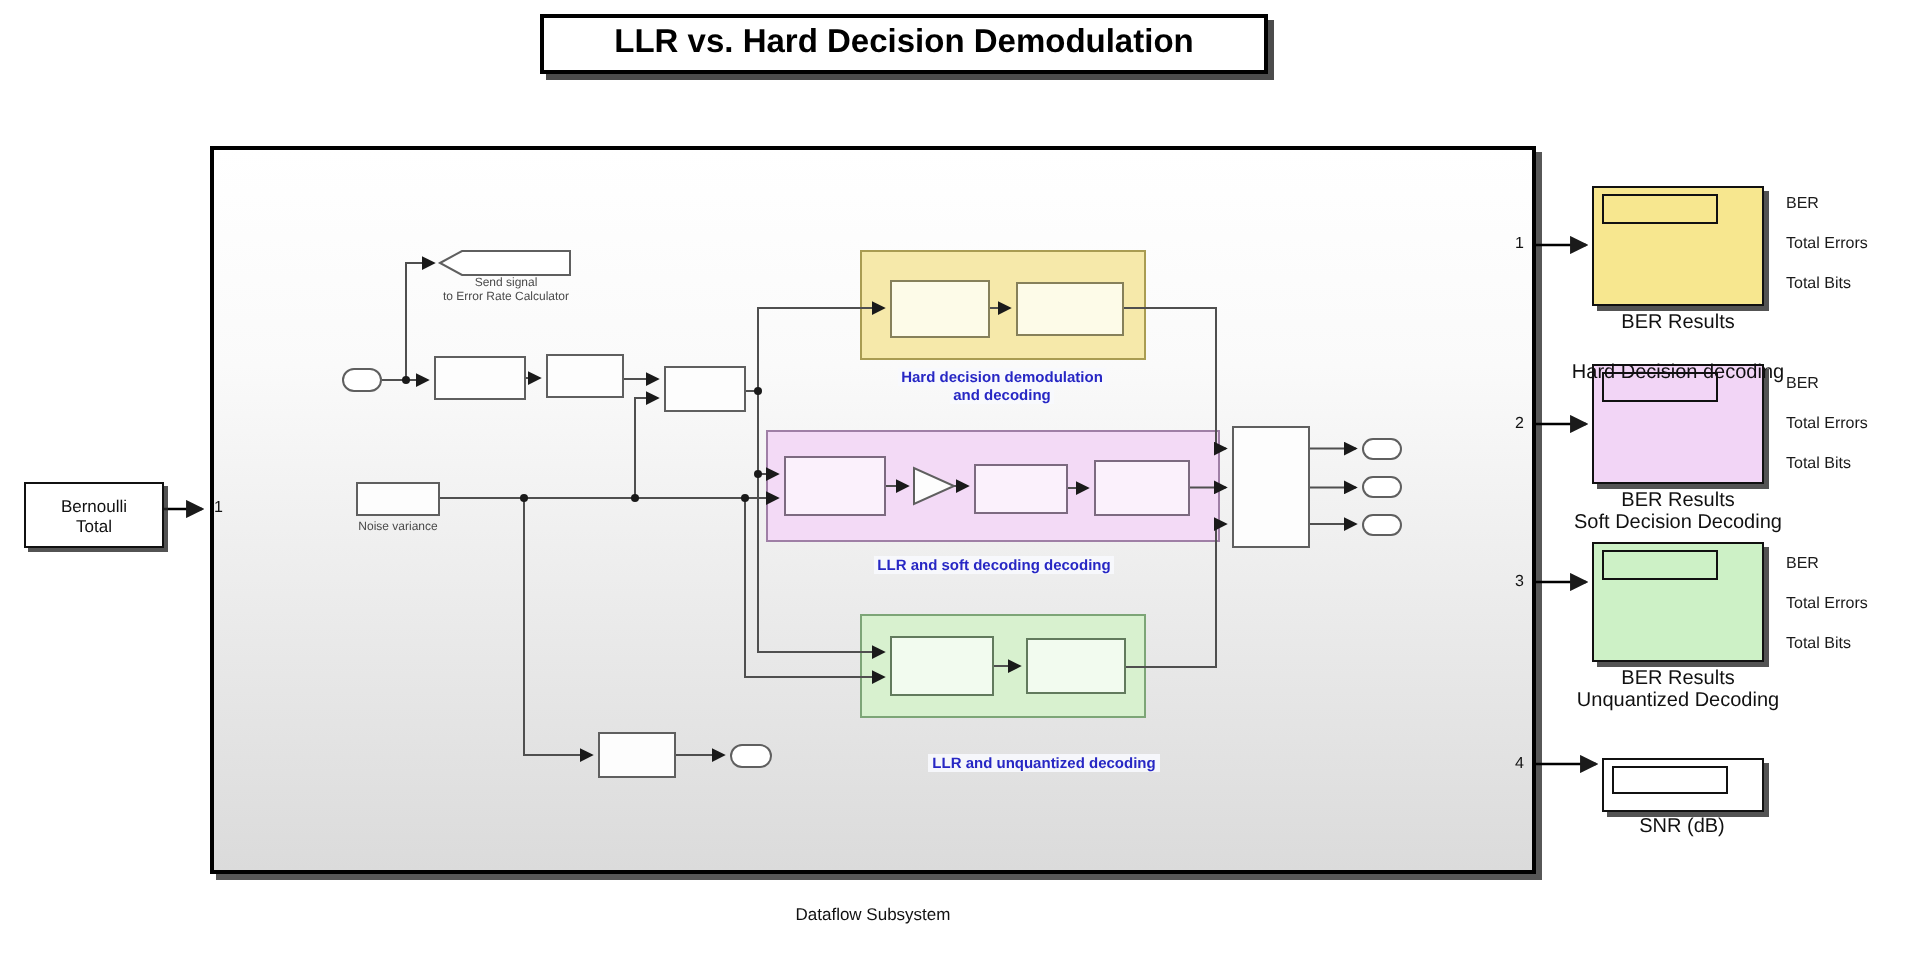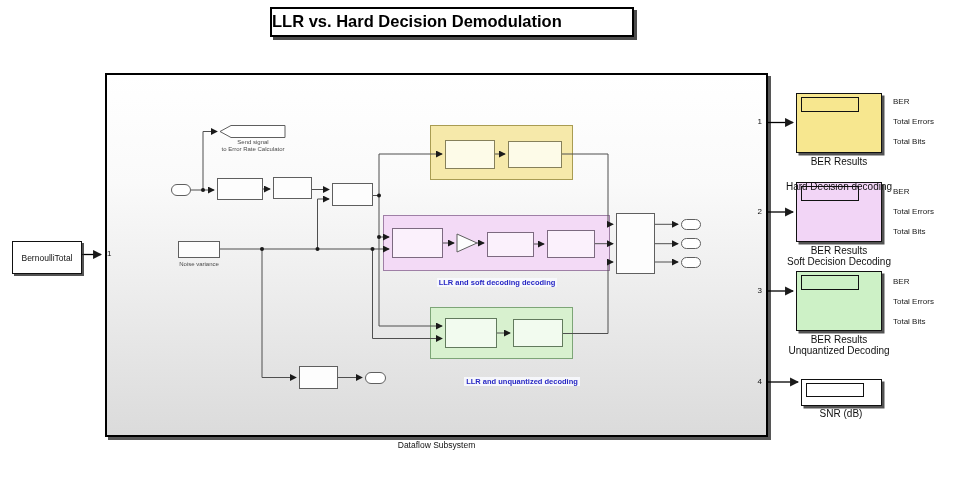--- a/index.html
+++ b/index.html
@@ -2,21 +2,21 @@
 <html><head>
 <meta charset="utf-8">
 <style>
   * { margin:0; padding:0; box-sizing:border-box; }
   body { font-family:"Liberation Sans", sans-serif; background:#ffffff; }
   #canvas { position:relative; width:956px; height:490px; background:#ffffff; overflow:hidden; }
 
   
   .title-box { position:absolute; left:270px; top:7px; width:364px; height:30px;
     background:#ffffff; border:2.2px solid #000; box-shadow:3px 3px 0 rgba(45,45,45,.85);
-    font-size:16.5px; font-weight:bold; color:#000; line-height:25px; z-index:6; }
+    text-align:center; font-size:16.5px; font-weight:bold; color:#000; line-height:25px; z-index:6; }
 
   
   .frame { position:absolute; left:105px; top:73px; width:663px; height:364px;
     border:2px solid #000; box-shadow:3px 3px 0 rgba(45,45,45,.8);
     background:linear-gradient(180deg,#ffffff 0%,#fafafa 30%,#dbdbdb 100%); z-index:1; }
 
   
   .region { position:absolute; z-index:2; }
   .region-hard { left:430px; top:125px; width:143px; height:55px; background:#f6e9aa; border:1px solid #a99c52; }
   .region-soft { left:383px; top:215px; width:227px; height:56px; background:#f3daf6; border:1px solid #9f7fa6; }
@@ -31,21 +31,21 @@
 
   
   .tiny { position:absolute; font-size:6px; color:#4a4a4a; text-align:center; z-index:5; line-height:7px; }
   .portnum { position:absolute; font-size:8px; color:#111; z-index:5; }
   .region-label { position:absolute; text-align:center; font-size:7.5px; font-weight:bold; color:#2727c4; z-index:5; line-height:9px; }
   .region-label span { background:rgba(247,248,253,.92); padding:0 2px; }
 
   
   .bernoulli { position:absolute; left:12px; top:241px; width:70px; height:33px; background:#fff;
     border:1.6px solid #111; box-shadow:2px 2px 0 rgba(40,40,40,.8);
-    display:flex; align-items:center; justify-content:center;
+    display:flex; flex-direction:column; align-items:center; justify-content:center;
     font-size:8.5px; color:#111; line-height:10px; z-index:4; }
 
   
   .display { position:absolute; left:796px; width:86px; height:60px;
     border:1.6px solid #111; box-shadow:2.5px 2.5px 0 rgba(40,40,40,.8); z-index:4; }
   .display .inner { position:absolute; left:4px; top:3px; width:58px; height:15px; border:1.4px solid #111; }
   .d-hard { top:93px; background:#f7e78f; }
   .d-soft { top:182px; background:#f2d5f6; }
   .d-unq  { top:271px; background:#cdf1c6; }
   .rowlbl { position:absolute; left:893px; width:60px; font-size:8px; color:#1a1a1a; z-index:5; }
@@ -152,20 +152,24 @@
   <div class="blk blk-p" style="left:547px; top:230px; width:48px; height:28px;"></div>
   <div class="blk blk-g" style="left:445px; top:318px; width:52px; height:30px;"></div>
   <div class="blk blk-g" style="left:513px; top:319px; width:50px; height:28px;"></div>
 
   <div class="tiny" style="left:193px; top:139px; width:120px;">
     <div>Send signal</div>
     <div>to Error Rate Calculator</div>
   </div>
   <div class="tiny" style="left:158px; top:261px; width:82px;">Noise variance</div>
 
+  <div class="region-label" style="left:421px; top:184px; width:160px;">
+    <div><span>Hard decision demodulation</span></div>
+    <div><span>and decoding</span></div>
+  </div>
   <div class="region-label" style="left:397px; top:278px; width:200px;">
     <span>LLR and soft decoding decoding</span>
   </div>
   <div class="region-label" style="left:442px; top:377px; width:160px;">
     <span>LLR and unquantized decoding</span>
   </div>
 
   <div class="portnum" style="left:750px; top:117px; width:12px; text-align:right;">1</div>
   <div class="portnum" style="left:750px; top:207px; width:12px; text-align:right;">2</div>
   <div class="portnum" style="left:750px; top:286px; width:12px; text-align:right;">3</div>
@@ -196,15 +200,15 @@
   <div class="rowlbl" style="top:297px;">Total Errors</div>
   <div class="rowlbl" style="top:317px;">Total Bits</div>
   <div class="caption" style="left:754px; top:335px;">BER Results</div>
   <div class="caption" style="left:754px; top:345.5px;">Unquantized Decoding</div>
 
   <div class="snr">
     <div class="inner"></div>
   </div>
   <div class="caption" style="left:756px; top:409px;">SNR (dB)</div>
 
-  <div class="bottom-label" style="top:440px;">Dataflow Subsystem</div>
+  <div class="bottom-label" style="top:452px;">Dataflow Subsystem</div>
 
 </div>
 
 </body></html>

